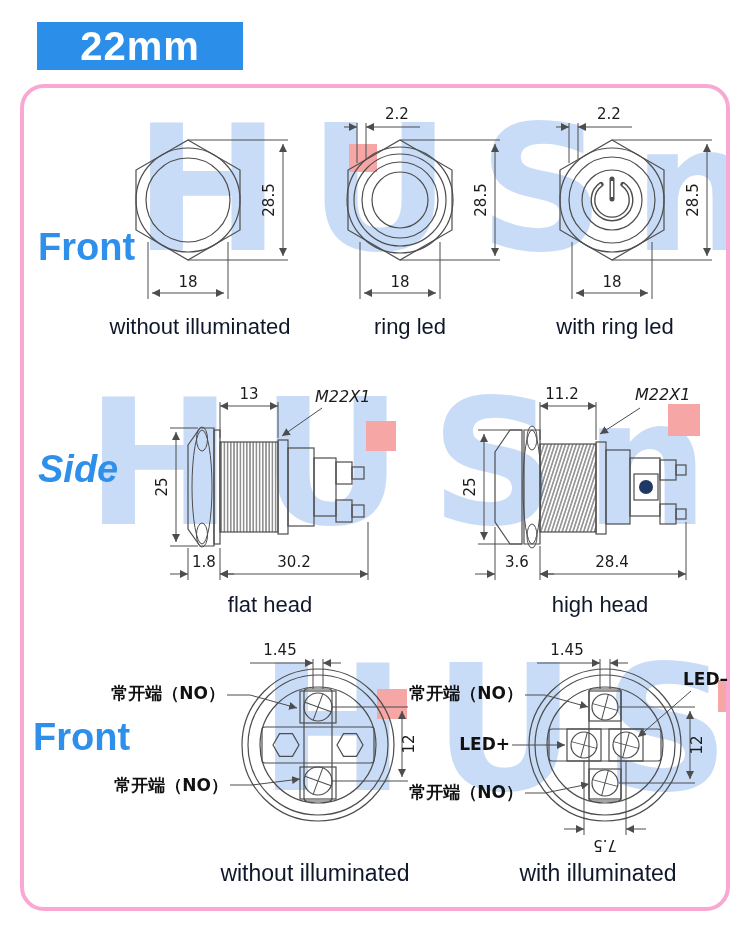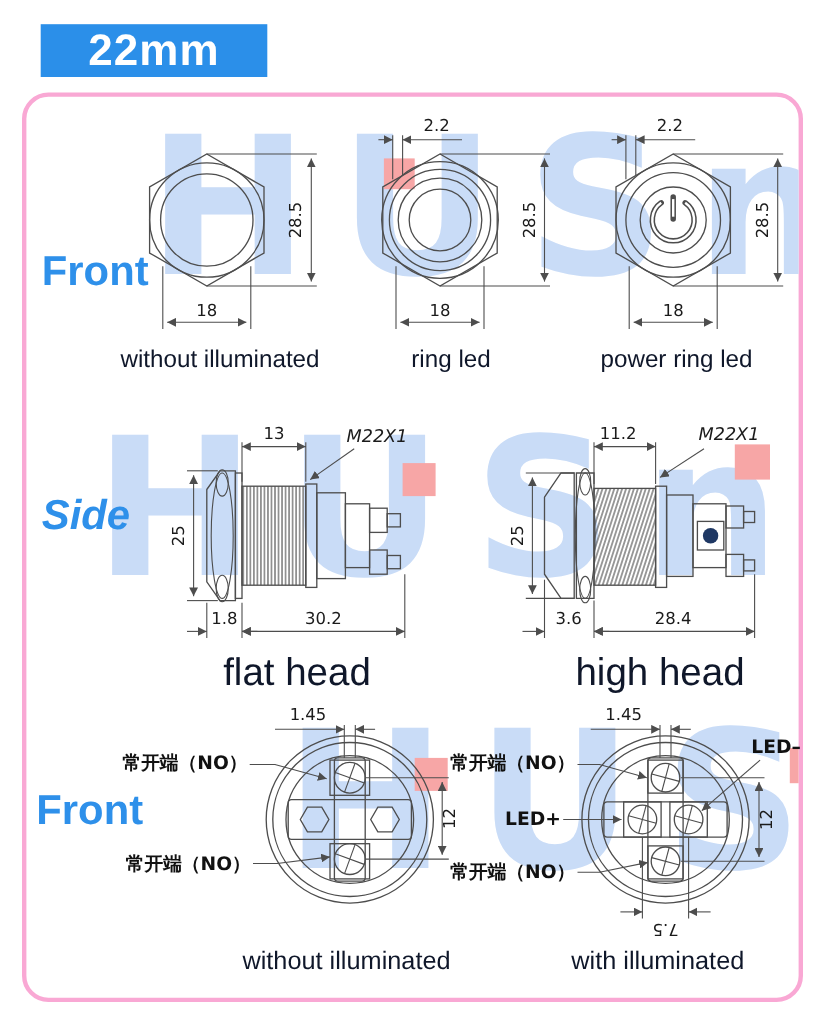--- a/index.html
+++ b/index.html
@@ -22,21 +22,21 @@
   .wmsq{position:absolute;background:#f7a6a6;}
 
   
   .heading{color:#2e90ea;font-weight:bold;font-size:38px;}
   #h-front{left:38px;top:226px;}
   #h-side{left:38px;top:448px;font-style:italic;}
   #h-bottom{left:33px;top:716px;}
 
   
   .cap{font-size:22px;color:#0f172a;text-align:center;}
-  .cap-big{font-size:35px;}
+  .cap-big{font-size:22px;}
   #cap-f1{left:90px;top:314px;width:220px;}
   #cap-f2{left:330px;top:314px;width:160px;}
   #cap-f3{left:520px;top:314px;width:190px;}
   #cap-s1{left:170px;top:592px;width:200px;}
   #cap-s2{left:500px;top:592px;width:200px;}
   #cap-b1{left:200px;top:860px;width:230px;font-size:23px;}
   #cap-b2{left:488px;top:860px;width:220px;font-size:23px;}
 
   
   svg{position:absolute;overflow:visible;}
@@ -357,17 +357,17 @@
     <line class="thin" x1="189" y1="128" x2="189" y2="202"></line>
     <line class="thin" x1="231" y1="128" x2="231" y2="202"></line>
     <line class="dl" x1="169" y1="196" x2="189" y2="196" marker-end="url(#arb2)"></line>
     <line class="dl" x1="251" y1="196" x2="231" y2="196" marker-end="url(#arb2)"></line>
     <text class="dm" transform="rotate(180 210 207)" x="210" y="207" text-anchor="middle">7.5</text>
   </g>
 </svg>
 
 <div id="cap-f1" class="abs cap">without illuminated</div>
 <div id="cap-f2" class="abs cap">ring led</div>
-<div id="cap-f3" class="abs cap">power ring led</div>
+<div id="cap-f3" class="abs cap">with ring led</div>
 <div id="cap-s1" class="abs cap cap-big">flat head</div>
 <div id="cap-s2" class="abs cap cap-big">high head</div>
 <div id="cap-b1" class="abs cap">without illuminated</div>
 <div id="cap-b2" class="abs cap">with illuminated</div>
 
 </body></html>

